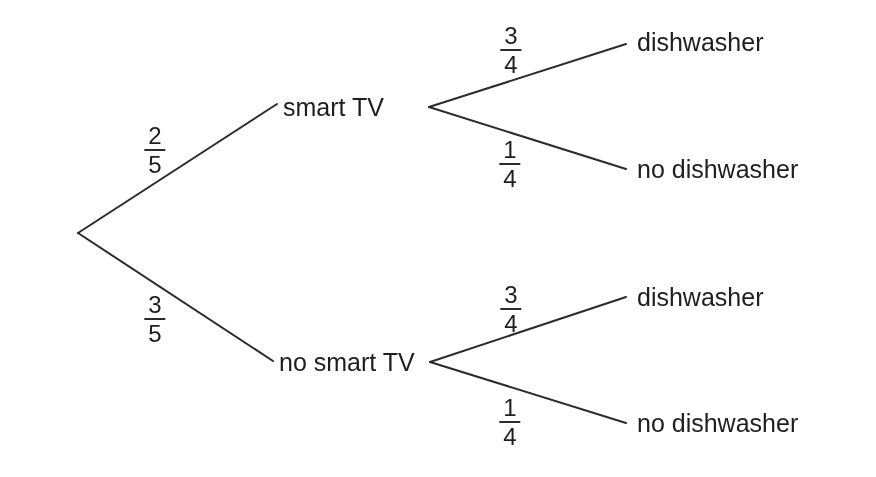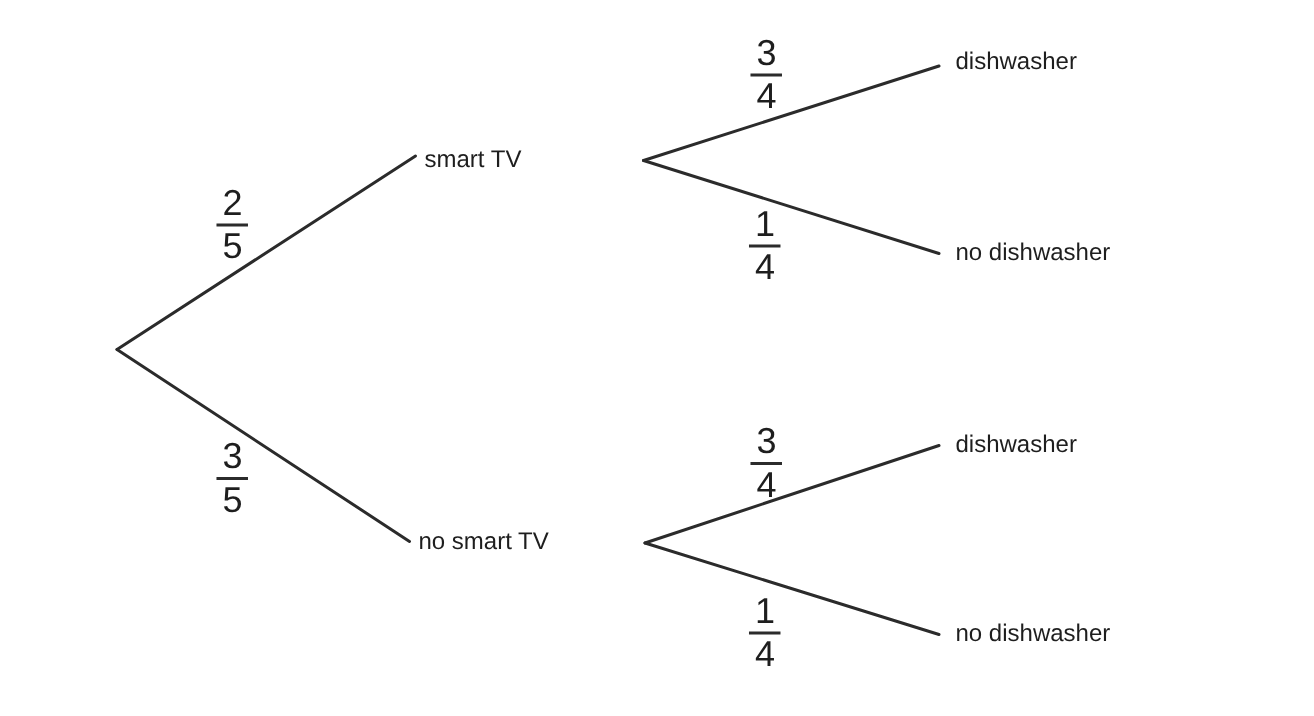--- a/index.html
+++ b/index.html
@@ -23,21 +23,21 @@
     width: 876px;
     height: 477px;
   }
   .branch-svg line {
     stroke: #2b2b2b;
     stroke-width: 2;
     stroke-linecap: round;
   }
   .node-label {
     position: absolute;
-    font-size: 16px;
+    font-size: 25px;
     line-height: 26px;
     white-space: nowrap;
     transform: translateY(-50%);
   }
   .fraction {
     position: absolute;
     text-align: center;
     font-size: 24px;
     transform: translateX(-50%);
     white-space: nowrap;

